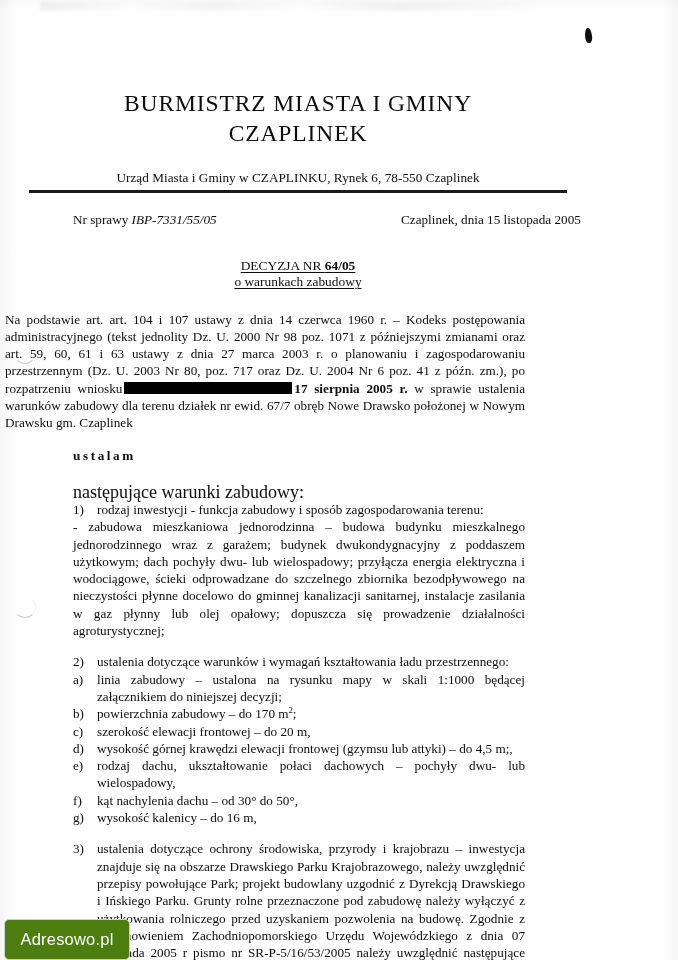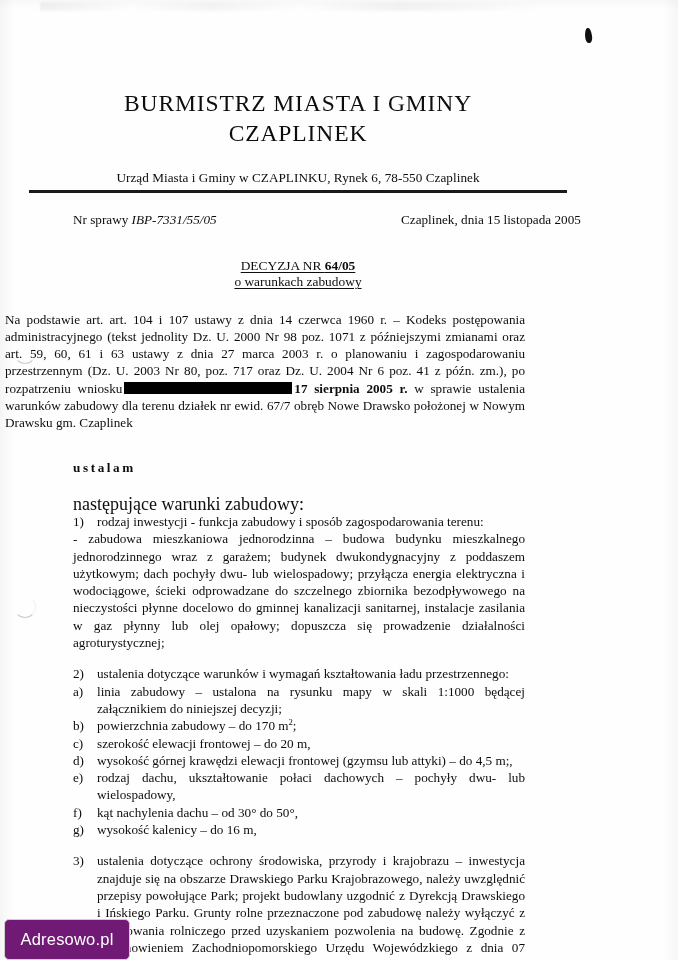--- a/index.html
+++ b/index.html
@@ -142,21 +142,21 @@
     display: inline-block;
     width: 168px;
     height: 12px;
     background: #000;
     vertical-align: -1px;
     margin: 0 2px;
   }
   .bold { font-weight: bold; }
 
   .ustalam {
-    margin-top: 28px;
+    margin-top: 16px;
     padding-left: 68px;
     font-size: 13.2px;
     font-weight: bold;
     letter-spacing: 2.6px;
   }
 
   .lead-in {
     margin-top: 20px;
     padding-left: 68px;
     font-size: 18px;
@@ -213,21 +213,21 @@
   }
   .gap-md { height: 14px; }
 
   
   .watermark {
     position: absolute;
     left: 4px;
     top: 919px;
     width: 126px;
     height: 41px;
-    background: #701a75;
+    background: #4d7c0f;
     border: 1.5px solid #cfcfcf;
     border-radius: 5px;
     box-sizing: border-box;
     display: flex;
     align-items: center;
     justify-content: center;
   }
   .watermark span {
     color: #ffffff;
     font-family: "Liberation Sans", sans-serif;

